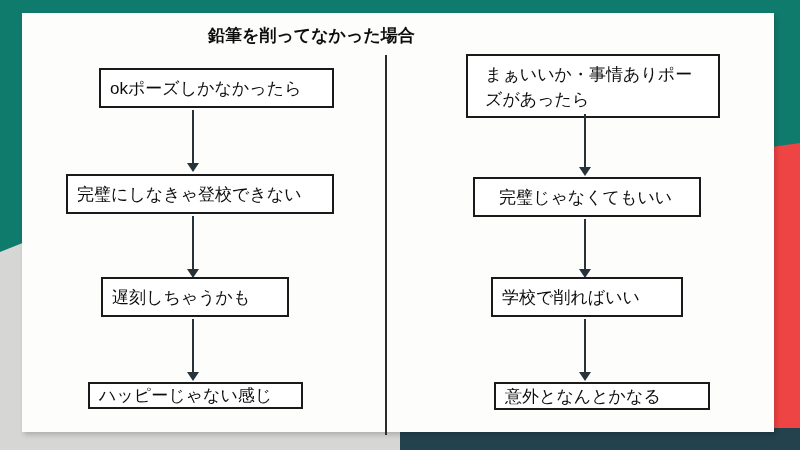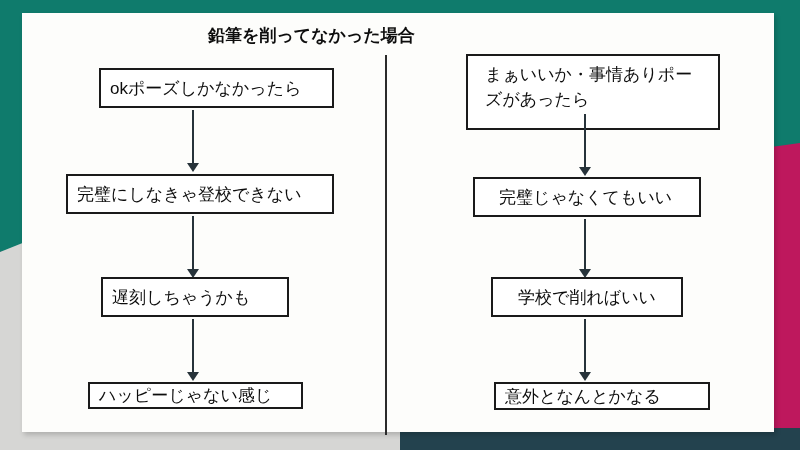--- a/index.html
+++ b/index.html
@@ -6,21 +6,21 @@
     margin: 0;
     padding: 0;
     background: #ffffff;
   }
   #slide {
     position: relative;
     width: 800px;
     height: 450px;
     overflow: hidden;
     font-family: "Liberation Sans", "DejaVu Sans", sans-serif;
-    background: #be185d;
+    background: #ef4444;
   }
   
   .bg-teal {
     position: absolute;
     left: 0; top: 0;
     width: 800px; height: 450px;
     background: #0f7b6c;
     clip-path: polygon(0 0, 800px 0, 800px 143px, 0 252px);
   }
   .bg-navy {
@@ -144,39 +144,39 @@
 
   <div class="arrow" style="left:186px; top:319px; height:62px;">
     <div class="shaft" style="height:53px;"></div>
     <div class="head" style="top:53px;"></div>
   </div>
 
   <div class="node" style="left:88px; top:382px; width:215px; height:27px;">
     <span>ハッピーじゃない感じ</span>
   </div>
 
-  <div class="node two-line" style="left:466px; top:54px; width:254px; height:76px;padding-left:17px;">
+  <div class="node two-line" style="left:466px; top:54px; width:254px; height:64px;padding-left:17px;">
     <span>まぁいいか・事情ありポーズがあったら</span>
   </div>
 
   <div class="arrow" style="left:578px; top:114px; height:62px;">
     <div class="shaft" style="height:53px;"></div>
     <div class="head" style="top:53px;"></div>
   </div>
 
   <div class="node" style="left:473px; top:177px; width:228px; height:40px;padding-left:24px;">
     <span>完璧じゃなくてもいい</span>
   </div>
 
   <div class="arrow" style="left:578px; top:219px; height:59px;">
     <div class="shaft" style="height:50px;"></div>
     <div class="head" style="top:50px;"></div>
   </div>
 
-  <div class="node" style="left:491px; top:277px; width:192px; height:40px;justify-content:center;">
+  <div class="node" style="left:491px; top:277px; width:192px; height:40px;">
     <span>学校で削ればいい</span>
   </div>
 
   <div class="arrow" style="left:578px; top:319px; height:62px;">
     <div class="shaft" style="height:53px;"></div>
     <div class="head" style="top:53px;"></div>
   </div>
 
   <div class="node" style="left:494px; top:382px; width:216px; height:28px;">
     <span>意外となんとかなる</span>

